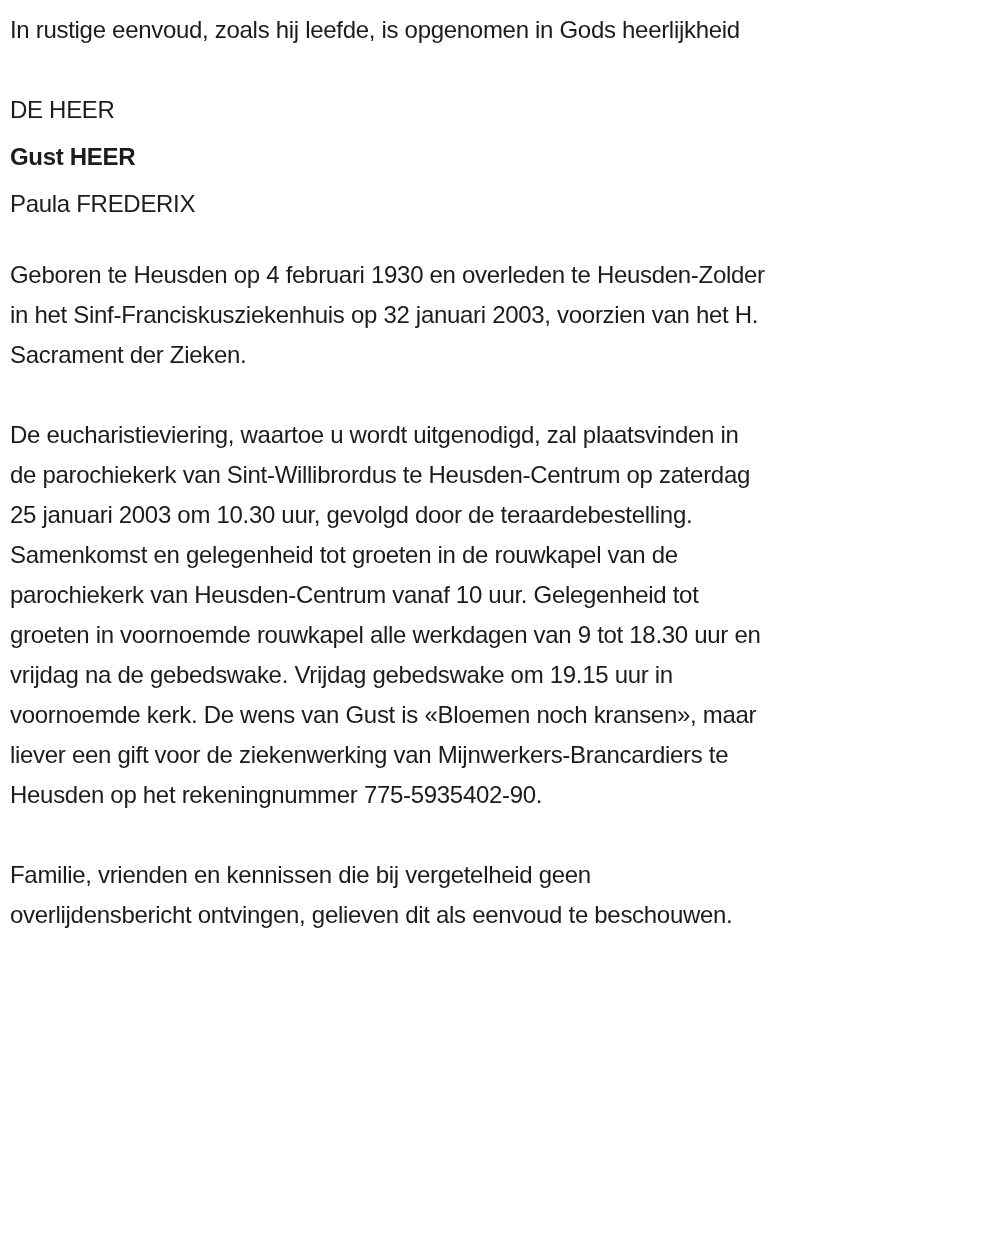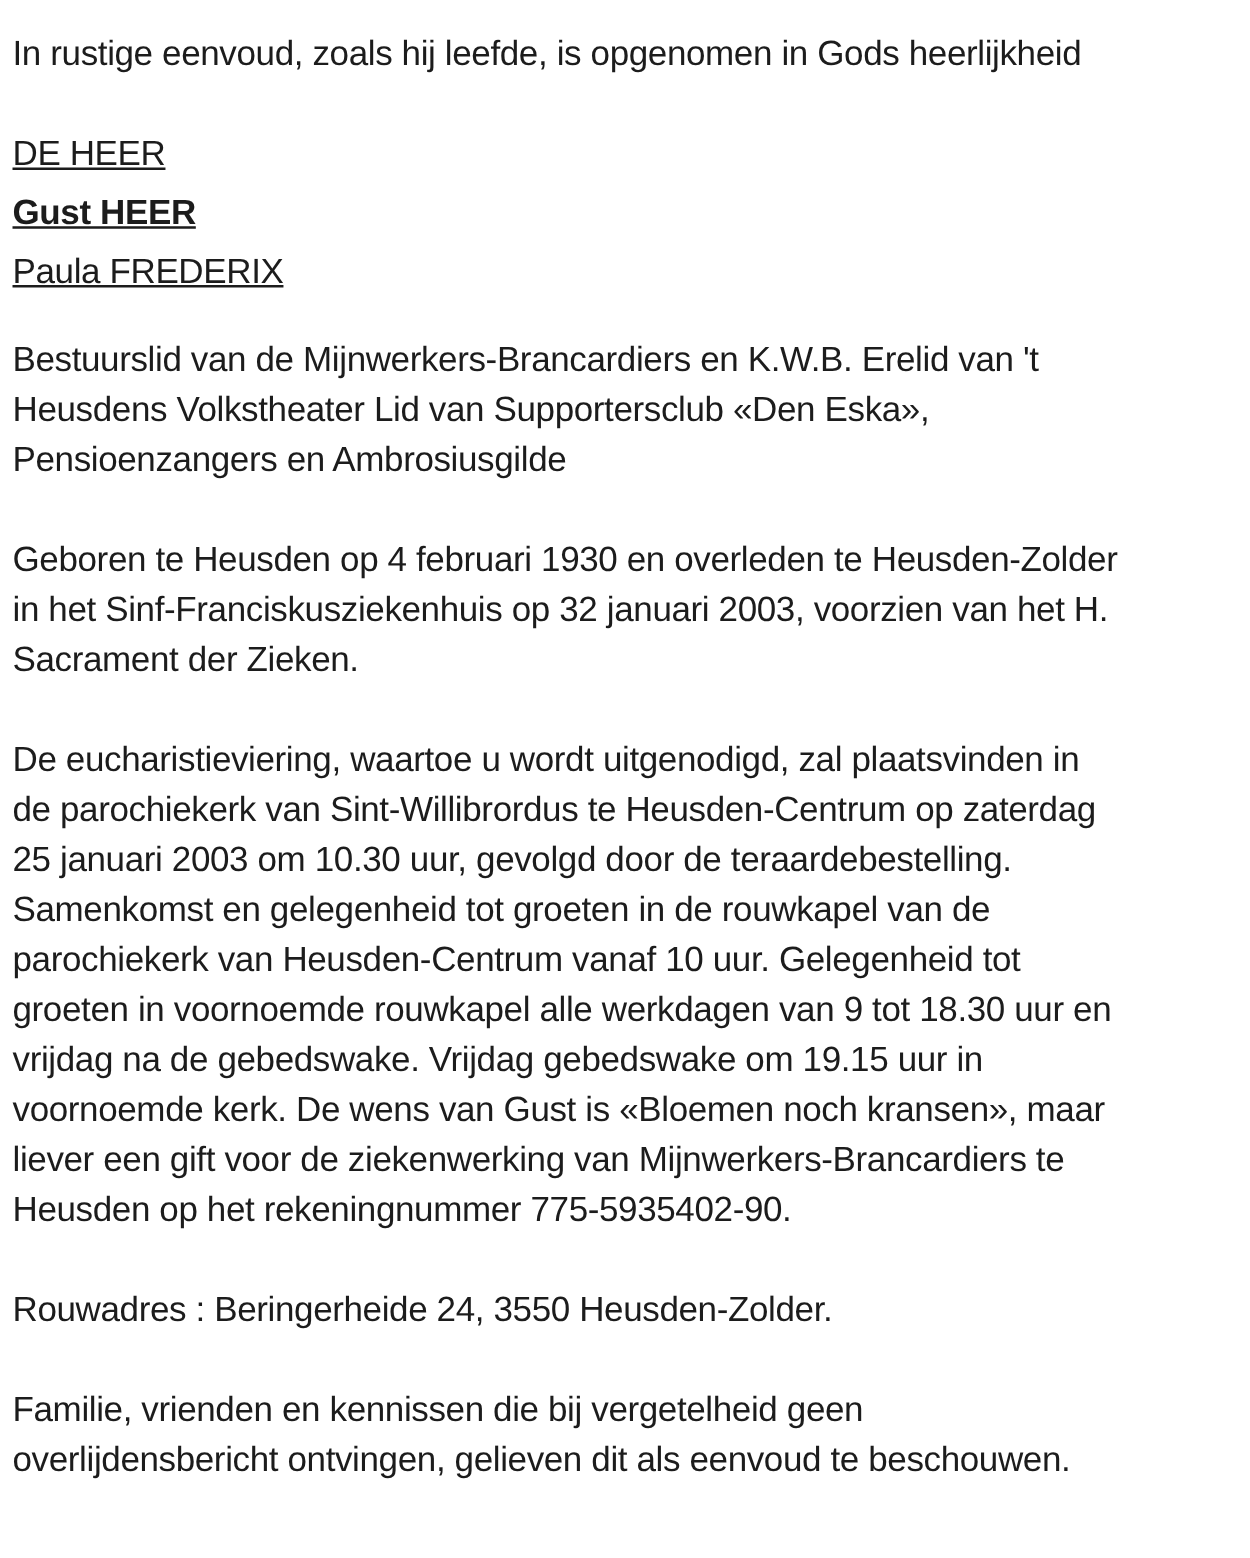--- a/index.html
+++ b/index.html
@@ -4,35 +4,34 @@
 <style>
   html, body {
     margin: 0;
     padding: 0;
     background: #ffffff;
   }
   .doc {
     box-sizing: border-box;
     width: 1000px;
     min-height: 1246px;
-    padding: 23px 10px 10px 10px;
+    padding: 10px 10px 10px 10px;
     font-family: "Liberation Sans", sans-serif;
-    font-size: 28px;
+    font-size: 24px;
     line-height: 40px;
     letter-spacing: -0.3px;
     color: #1c1c1c;
     background: #ffffff;
   }
   .doc p {
     margin: 0 0 40px 0;
     white-space: pre-line; 
   }
   .doc p.hl {
     margin-bottom: 7px; 
-    text-decoration: underline;
   }
   .doc p.hl-last {
     margin-bottom: 31px;
   }
   .doc p.name {
     font-weight: 700;
   }
   .doc p.last {
     margin-bottom: 0;
   }
@@ -44,37 +43,33 @@
 
   <p>In rustige eenvoud, zoals hij leefde, is opgenomen in Gods heerlijkheid</p>
 
   <p class="hl">DE HEER</p>
 
   <p class="hl name">Gust HEER</p>
 
 
   <p class="hl hl-last">Paula FREDERIX</p>
 
-  <p>Bestuurslid van de Mijnwerkers-Brancardiers en K.W.B. Erelid van 't
-Heusdens Volkstheater Lid van Supportersclub «Den Eska»,
-Pensioenzangers en Ambrosiusgilde</p>
 
   <p>Geboren te Heusden op 4 februari 1930 en overleden te Heusden-Zolder
 in het Sinf-Franciskusziekenhuis op 32 januari 2003, voorzien van het H.
 Sacrament der Zieken.</p>
 
   <p>De eucharistieviering, waartoe u wordt uitgenodigd, zal plaatsvinden in
 de parochiekerk van Sint-Willibrordus te Heusden-Centrum op zaterdag
 25 januari 2003 om 10.30 uur, gevolgd door de teraardebestelling.
 Samenkomst en gelegenheid tot groeten in de rouwkapel van de
 parochiekerk van Heusden-Centrum vanaf 10 uur. Gelegenheid tot
 groeten in voornoemde rouwkapel alle werkdagen van 9 tot 18.30 uur en
 vrijdag na de gebedswake. Vrijdag gebedswake om 19.15 uur in
 voornoemde kerk. De wens van Gust is «Bloemen noch kransen», maar
 liever een gift voor de ziekenwerking van Mijnwerkers-Brancardiers te
 Heusden op het rekeningnummer 775-5935402-90.</p>
 
-  <p>Rouwadres : Beringerheide 24, 3550 Heusden-Zolder.</p>
 
   <p class="last">Familie, vrienden en kennissen die bij vergetelheid geen
 overlijdensbericht ontvingen, gelieven dit als eenvoud te beschouwen.</p>
 
 </main>
 
 </body></html>

